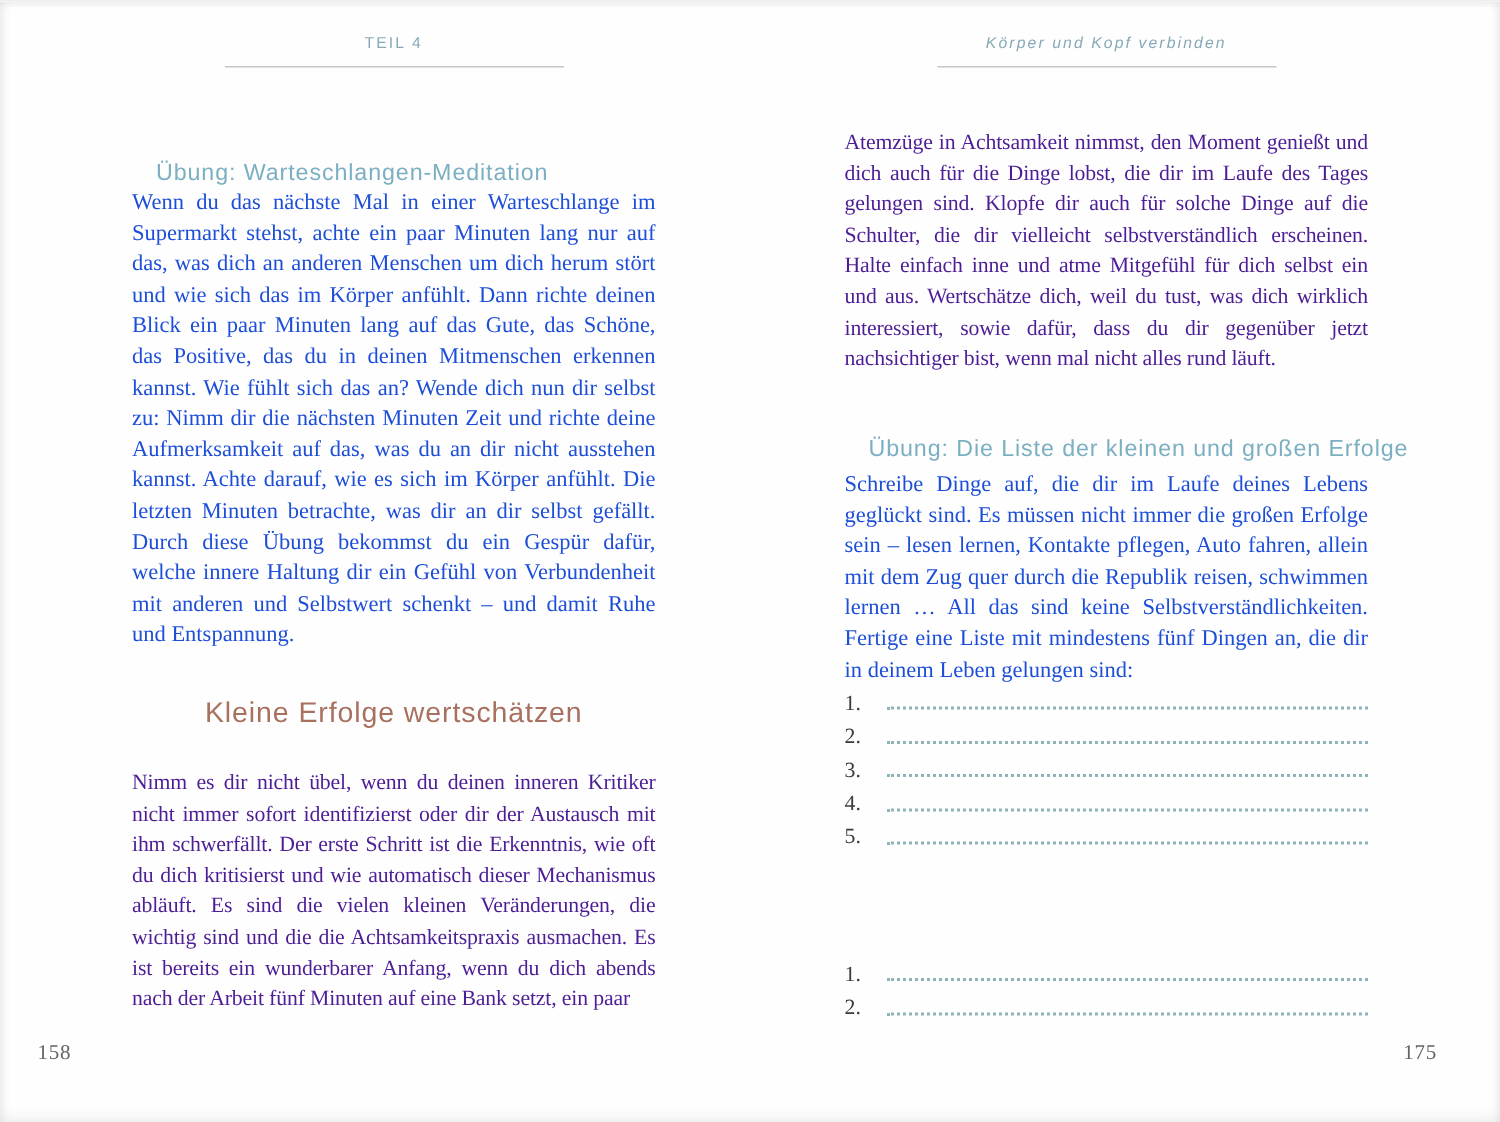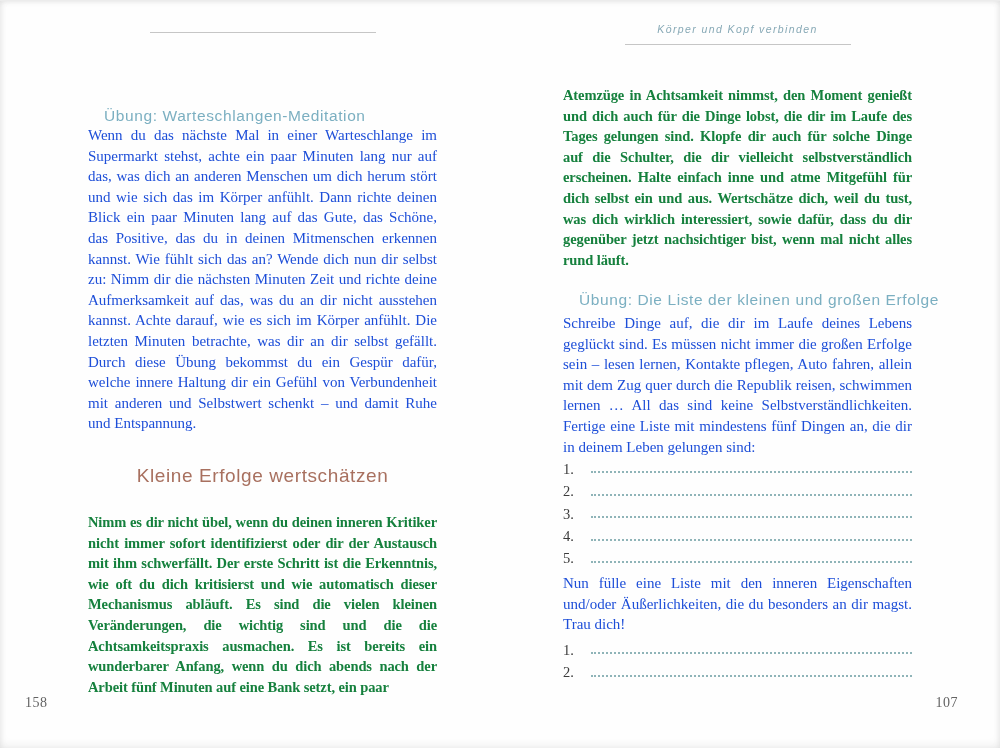--- a/index.html
+++ b/index.html
@@ -60,22 +60,22 @@
 
   
   .body{
     margin:0;
     font-size:15px;
     line-height:20.6px;
     color:#1d4ed8;
     text-align:justify;
   }
   .body.bold{
-    font-weight:bold;
-    color:#15803d;
+    font-weight:normal;
+    color:#4c1d95;
     font-size:14.5px;
     letter-spacing:-0.1px;
   }
 
   
   .fill-list{display:block;}
   .fill-row{
     height:22.4px;
     display:flex;
     align-items:flex-end;
@@ -105,20 +105,21 @@
   .pn-left{left:25px;}
   .pn-right{right:42px;}
 </style>
 </head>
 <body>
 
 <div class="spread">
 
   <section class="page page-left">
     <header class="col running-head" style="top:22px;">
+      <div class="rh-title">TEIL 4</div>
       <div class="rh-rule"></div>
     </header>
 
     <h2 class="col h-exercise" style="top:90px;">Übung: Warteschlangen-Meditation</h2>
 
     <p class="col body" style="top:124px;">Wenn du das nächste Mal in einer Warteschlange im Supermarkt stehst, achte ein paar Minuten lang nur auf das, was dich an anderen Menschen um dich herum stört und wie sich das im Körper anfühlt. Dann richte deinen Blick ein paar Minuten lang auf das Gute, das Schöne, das Positive, das du in deinen Mitmenschen erkennen kannst. Wie fühlt sich das an? Wende dich nun dir selbst zu: Nimm dir die nächsten Minuten Zeit und richte deine Aufmerksamkeit auf das, was du an dir nicht ausstehen kannst. Achte darauf, wie es sich im Körper anfühlt. Die letzten Minuten betrachte, was dir an dir selbst gefällt. Durch diese Übung bekommst du ein Gespür dafür, welche innere Haltung dir ein Gefühl von Verbundenheit mit anderen und Selbstwert schenkt – und damit Ruhe und Entspannung.</p>
 
     <h1 class="col h-section" style="top:464px;">Kleine Erfolge wertschätzen</h1>
 
     <p class="col body bold" style="top:511px;">Nimm es dir nicht übel, wenn du deinen inneren Kritiker nicht immer sofort identifizierst oder dir der Austausch mit ihm schwerfällt. Der erste Schritt ist die Erkenntnis, wie oft du dich kritisierst und wie automatisch dieser Mechanismus abläuft. Es sind die vielen kleinen Veränderungen, die wichtig sind und die die Achtsamkeitspraxis ausmachen. Es ist bereits ein wunderbarer Anfang, wenn du dich abends nach der Arbeit fünf Minuten auf eine Bank setzt, ein paar</p>
@@ -154,29 +155,28 @@
         <div class="fill-row">
         <span class="fill-num">4.</span>
         <span class="leader"></span>
       </div>
         <div class="fill-row">
         <span class="fill-num">5.</span>
         <span class="leader"></span>
       </div>
       </div>
 
-    <p class="col body" style="top:572px;">Nun fülle eine Liste mit den inneren Eigenschaften und/oder Äußerlichkeiten, die du besonders an dir magst. Trau dich!</p>
 
     <div class="col fill-list" style="top:637px;">
         <div class="fill-row">
         <span class="fill-num">1.</span>
         <span class="leader"></span>
       </div>
         <div class="fill-row">
         <span class="fill-num">2.</span>
         <span class="leader"></span>
       </div>
       </div>
 
-    <div class="page-num pn-right">107</div>
+    <div class="page-num pn-right">175</div>
   </section>
 
 </div>
 
 </body></html>

